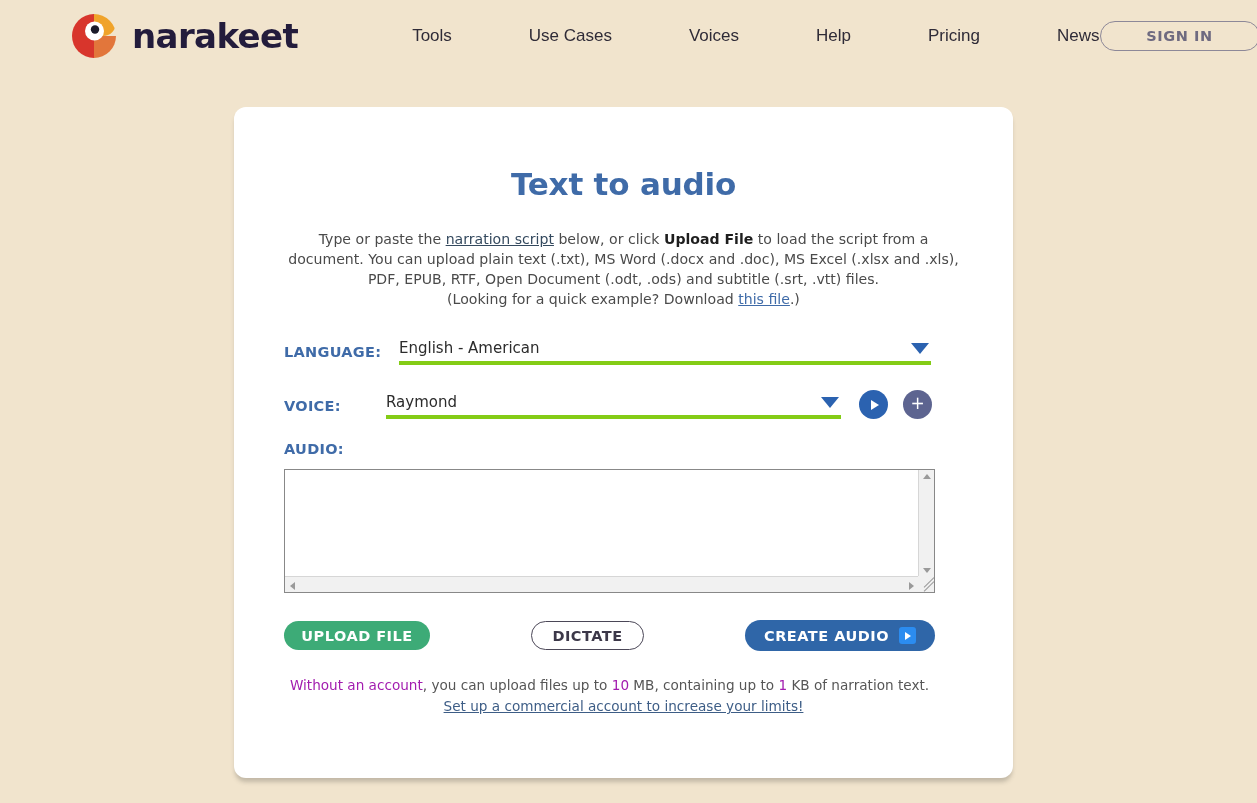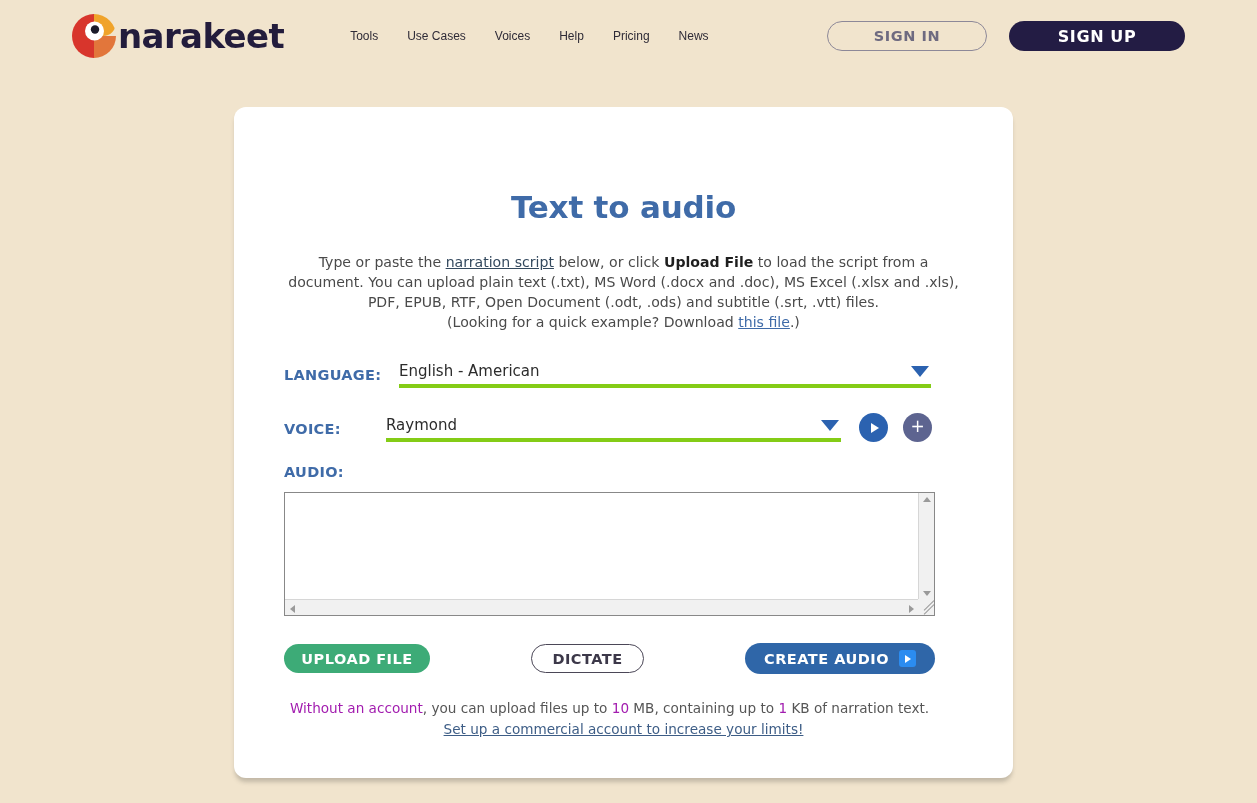--- a/index.html
+++ b/index.html
@@ -21,20 +21,21 @@
   .site-header {
     height: 72px;
     display: flex;
     align-items: center;
     padding: 0 72px 0 70px;
     background: #f1e4cd;
   }
   .brand {
     display: flex;
     align-items: center;
+    gap: 14px;
     cursor: pointer;
   }
   .logo-mark {
     position: relative;
     width: 48px;
     height: 48px;
     flex: 0 0 48px;
   }
   .logo-mark svg { display: block; }
   .brand-name {
@@ -45,25 +46,26 @@
     font-family: "DejaVu Sans", sans-serif;
   }
 
   .main-nav {
     display: flex;
     align-items: center;
     gap: 29px;
     margin-left: 66px;
   }
   .nav-link {
-    font-size: 12px;
+    font-size: 17px;
     color: #2f2b37;
     text-decoration: none;
     cursor: pointer;
     white-space: nowrap;
+    margin-left: 48px;
   }
 
   .header-actions {
     margin-left: auto;
     display: flex;
     align-items: flex-start;
     gap: 22px;
   }
   .btn-signin {
     width: 160px;
@@ -110,21 +112,21 @@
     box-shadow: 0 5px 4px -1px rgba(90,85,80,0.30);
     padding: 0 50px;
   }
 
   .page-title {
     text-align: center;
     color: #3f6ba8;
     font-size: 31px;
     font-weight: 700;
     margin: 0;
-    padding-top: 82px;
+    padding-top: 59px;
     letter-spacing: -0.2px;
     font-family: "DejaVu Sans", sans-serif;
   }
 
   .intro {
     margin: 0;
     padding-top: 27px;
     text-align: center;
     font-size: 14.1px;
     line-height: 20px;

